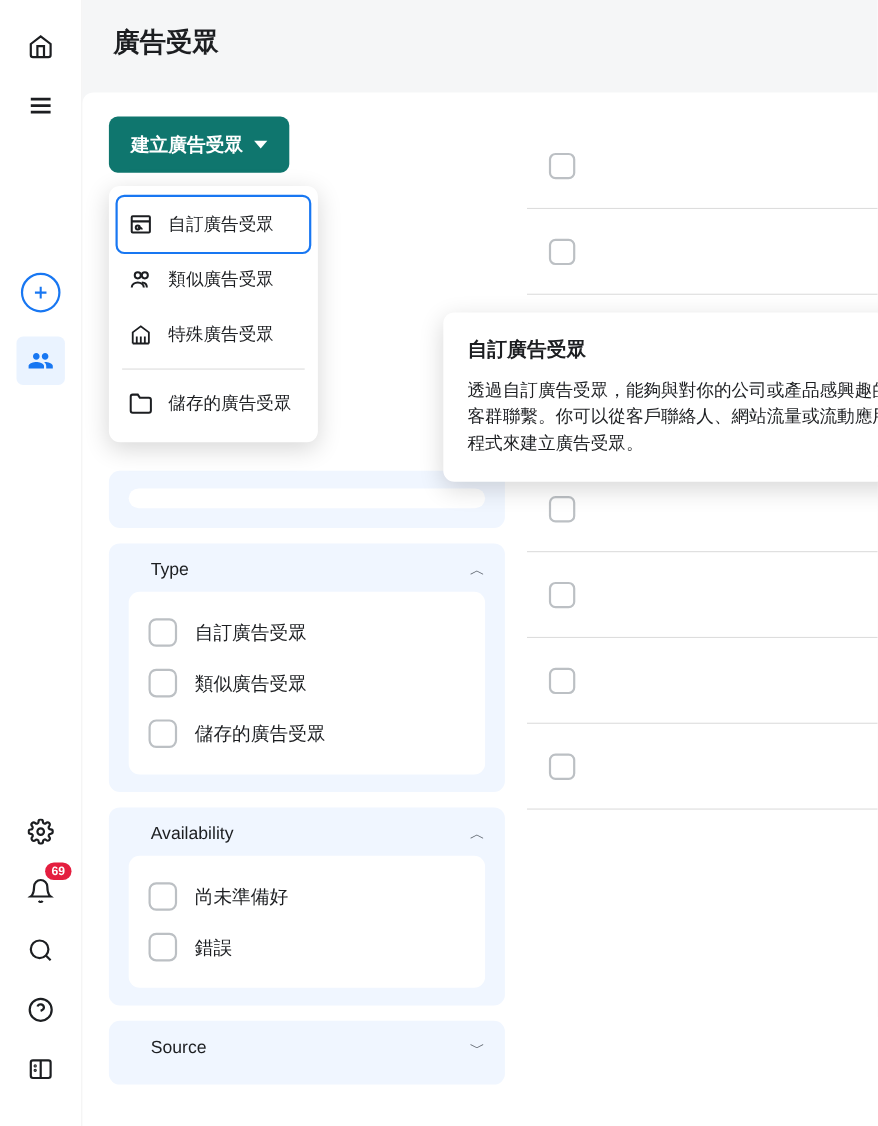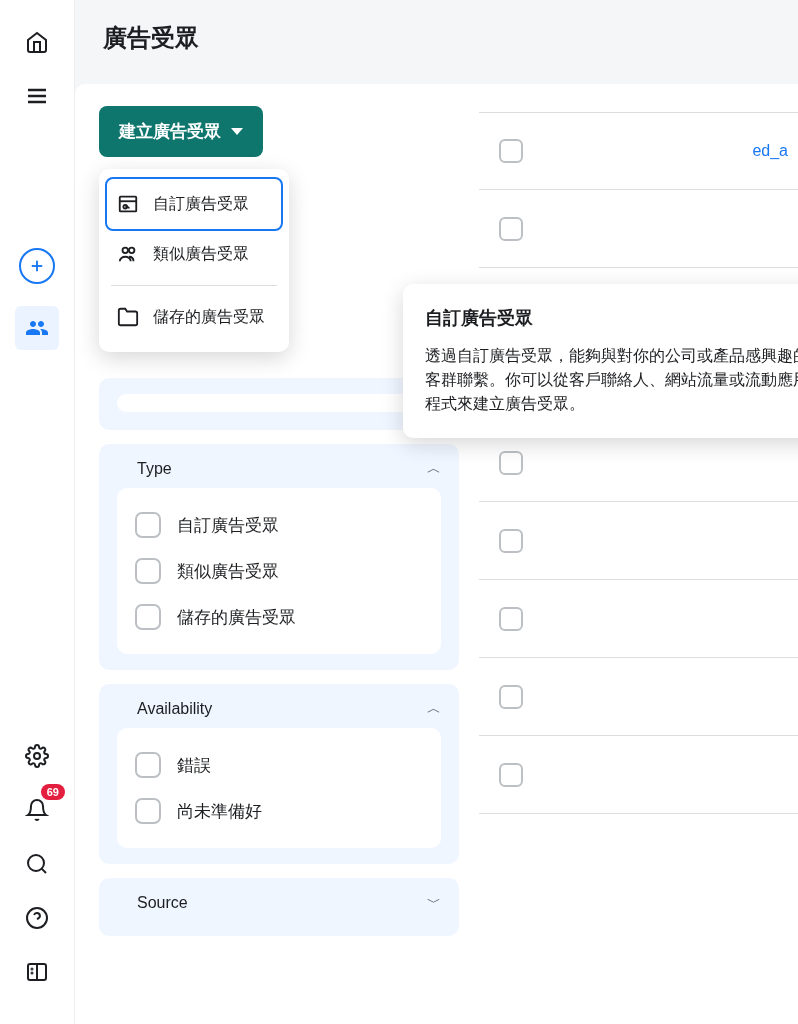--- a/index.html
+++ b/index.html
@@ -144,20 +144,30 @@
         </div>
         <div class="dropdown-item">
           <svg viewBox="0 0 24 24" fill="none" stroke="currentColor" stroke-width="2">
               <circle cx="9" cy="8" r="3"></circle>
               <circle cx="16" cy="8" r="3"></circle>
               <path d="M3 20c0-3 3-5 6-5s6 2 6 5"></path>
               <path d="M13 15c2 0 5 1 5 5"></path>
             </svg>
           <span>類似廣告受眾</span>
         </div>
+        <div class="dropdown-item">
+          <svg viewBox="0 0 24 24" fill="none" stroke="currentColor" stroke-width="1.8">
+              <path d="M4 21V10l8-6 8 6v11"></path>
+              <line x1="4" y1="21" x2="20" y2="21"></line>
+              <line x1="8" y1="21" x2="8" y2="14"></line>
+              <line x1="12" y1="21" x2="12" y2="14"></line>
+              <line x1="16" y1="21" x2="16" y2="14"></line>
+            </svg>
+          <span>特殊廣告受眾</span>
+        </div>
         <div class="dropdown-divider"></div>
         <div class="dropdown-item">
           <svg viewBox="0 0 24 24" fill="none" stroke="currentColor" stroke-width="2">
               <path d="M22 19a2 2 0 01-2 2H4a2 2 0 01-2-2V5a2 2 0 012-2h5l2 3h9a2 2 0 012 2z"></path>
             </svg>
           <span>儲存的廣告受眾</span>
         </div>
       </div>
 
       <div class="filter-section first" style="padding-bottom:18px;">
@@ -187,42 +197,38 @@
       </div>
 
       <div class="filter-section">
         <div class="filter-header">
           <span class="filter-title">Availability</span>
           <span class="chevron">︿</span>
         </div>
         <div class="filter-body">
           <div class="filter-option">
             <div class="cb"></div>
+            <span class="label">尚未準備好</span>
+          </div>
+          <div class="filter-option">
+            <div class="cb"></div>
             <span class="label">錯誤</span>
-          </div>
-          <div class="filter-option">
-            <div class="cb"></div>
-            <span class="label">尚未準備好</span>
           </div>
         </div>
       </div>
 
       <div class="filter-section" style="padding-bottom:14px;">
         <div class="filter-header">
           <span class="filter-title">Source</span>
           <span class="chevron">﹀</span>
         </div>
       </div>
     </div>
 
     <div class="right-col">
-      <div class="table-row" style="border-top:1px solid #ddd;">
-        <div class="cb"></div>
-        <span class="content-text" style="margin-left:auto;">ed_a</span>
-      </div>
       <div class="table-row">
         <div class="cb"></div>
       </div>
       <div class="table-row">
         <div class="cb"></div>
       </div>
       <div class="table-row">
         <div class="cb"></div>
       </div>
       <div class="table-row">

